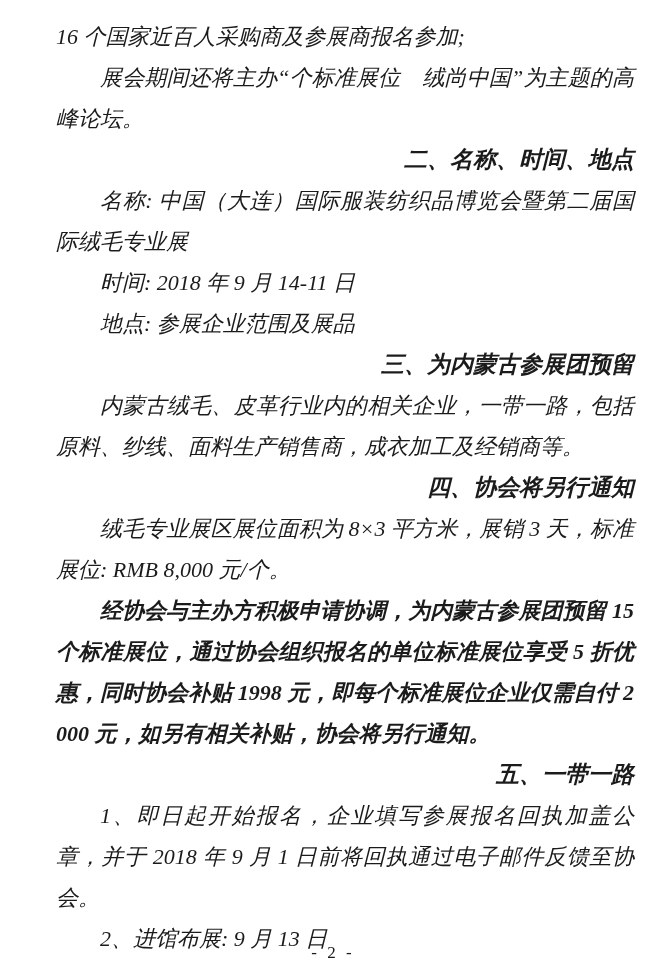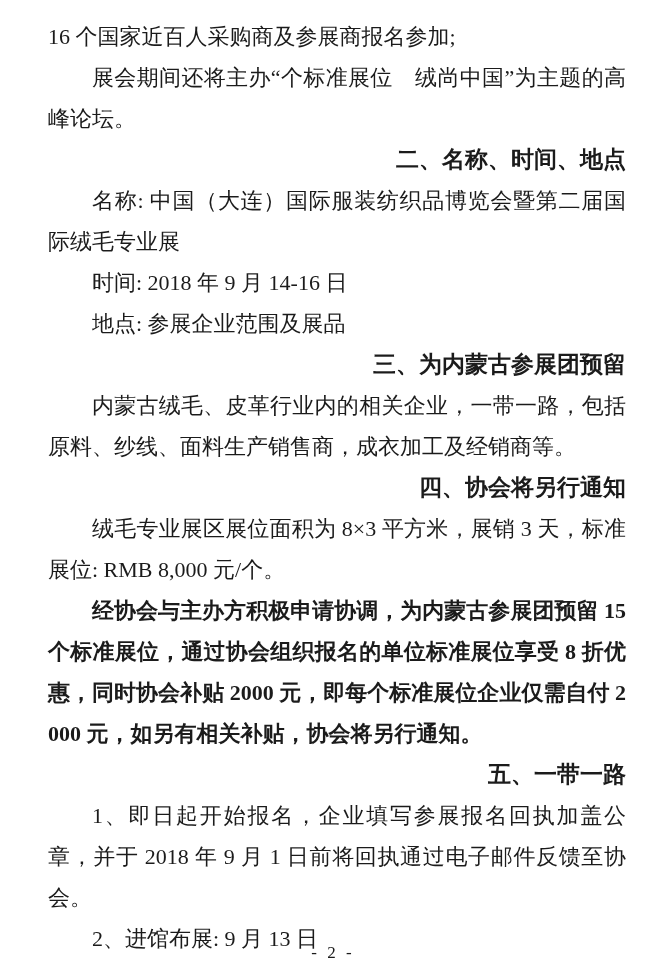--- a/index.html
+++ b/index.html
@@ -11,23 +11,24 @@
     position: relative;
     width: 666px;
     height: 971px;
     background: #ffffff;
     overflow: hidden;
     font-family: "Liberation Serif", "DejaVu Serif", serif;
     color: #1b1b1b;
   }
   .content {
     position: absolute;
-    left: 48px;
+    left: 56px;
     top: 16px;
     width: 578px;
+    font-style: italic;
   }
   .blk {
     font-size: 22px;
     line-height: 41px;
     text-align: justify;
     text-justify: inter-character;
     margin: 0;
     word-break: break-all;
   }
   .indent { text-indent: 2em; }
@@ -56,25 +57,25 @@
 </style>
 </head>
 <body>
 
 <div class="page">
   <div class="content">
     <p class="blk noindent">16 个国家近百人采购商及参展商报名参加;</p>
     <p class="blk indent">展会期间还将主办“个标准展位　绒尚中国”为主题的高峰论坛。</p>
     <p class="blk indent heading">二、名称、时间、地点</p>
     <p class="blk indent">名称: 中国（大连）国际服装纺织品博览会暨第二届国际绒毛专业展</p>
-    <p class="blk indent">时间: 2018 年 9 月 14-16 日</p>
+    <p class="blk indent">时间: 2018 年 9 月 14-11 日</p>
     <p class="blk indent">地点: 参展企业范围及展品</p>
     <p class="blk indent heading">三、为内蒙古参展团预留</p>
     <p class="blk indent">内蒙古绒毛、皮革行业内的相关企业，一带一路，包括原料、纱线、面料生产销售商，成衣加工及经销商等。</p>
     <p class="blk indent heading">四、协会将另行通知</p>
     <p class="blk indent">绒毛专业展区展位面积为 8×3 平方米，展销 3 天，标准展位: RMB 8,000 元/个。</p>
-    <p class="blk indent boldpara">经协会与主办方积极申请协调，为内蒙古参展团预留 15 个标准展位，通过协会组织报名的单位标准展位享受 8 折优惠，同时协会补贴 2000 元，即每个标准展位企业仅需自付 2000 元，如另有相关补贴，协会将另行通知。</p>
+    <p class="blk indent boldpara">经协会与主办方积极申请协调，为内蒙古参展团预留 15 个标准展位，通过协会组织报名的单位标准展位享受 5 折优惠，同时协会补贴 1998 元，即每个标准展位企业仅需自付 2000 元，如另有相关补贴，协会将另行通知。</p>
     <p class="blk indent heading">五、一带一路</p>
     <p class="blk indent">1、即日起开始报名，企业填写参展报名回执加盖公章，并于 2018 年 9 月 1 日前将回执通过电子邮件反馈至协会。</p>
     <p class="blk indent">2、进馆布展: 9 月 13 日</p>
   </div>
   <div class="footer">- 2 -</div>
 </div>
 
 </body></html>

